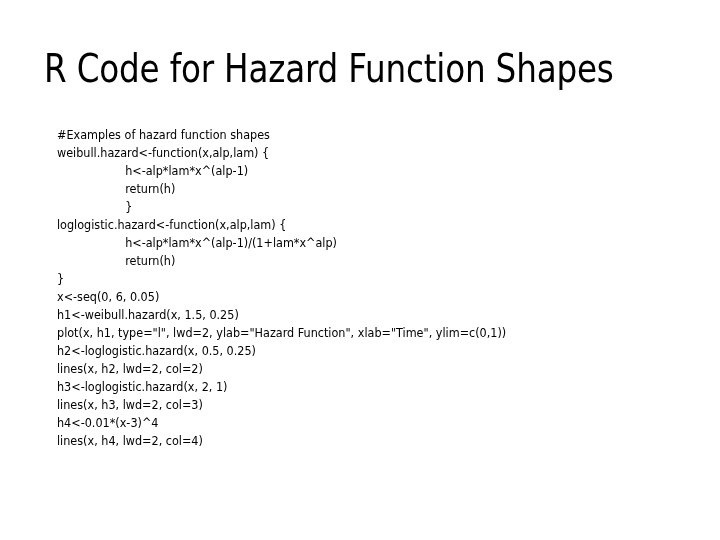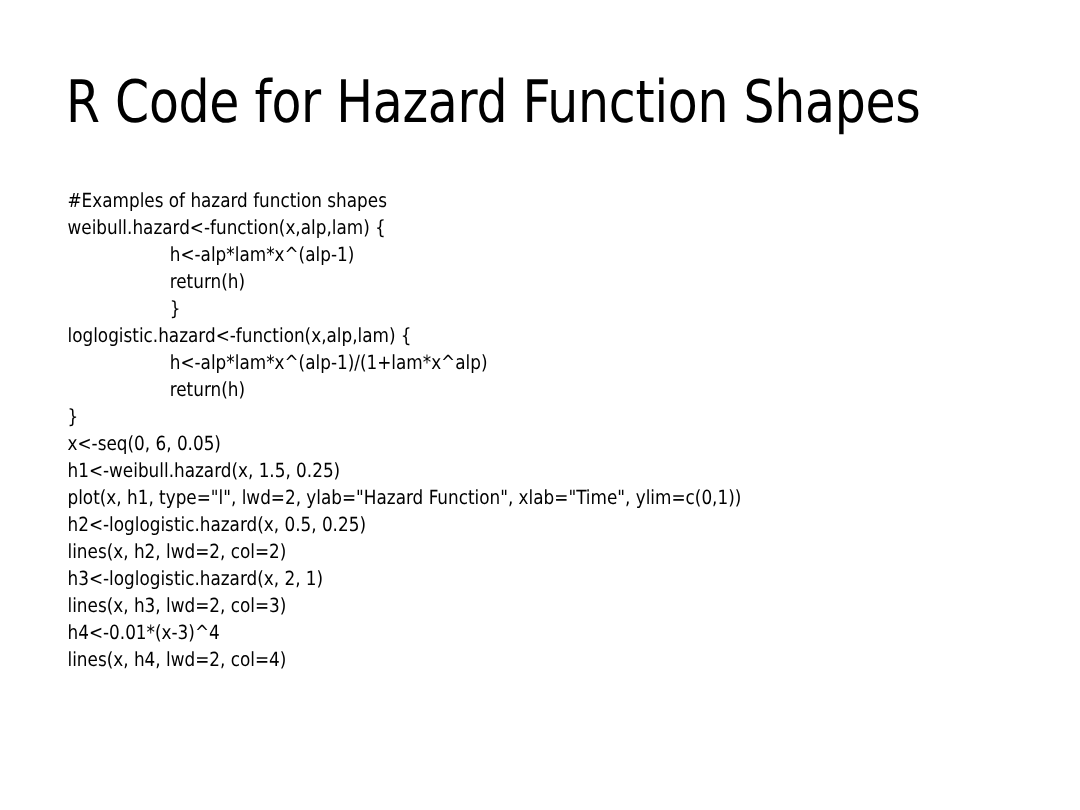--- a/index.html
+++ b/index.html
@@ -34,21 +34,21 @@
     font-weight: 400;
     letter-spacing: -0.2px;
     color: #000000;
     white-space: nowrap;
     font-family: "DejaVu Sans Condensed", "Liberation Sans Narrow", "Liberation Sans", sans-serif;
     transform: scaleX(0.93);
     transform-origin: left top;
   }
   .code-block {
     position: absolute;
-    left: 45px;
+    left: 57px;
     top: 126px;
     width: 640px;
   }
   .code-line {
     font-size: 13px;
     line-height: 18px;
     height: 18px;
     color: #000000;
     white-space: pre;
     font-family: "Liberation Sans Narrow", "DejaVu Sans Condensed", "Liberation Sans", sans-serif;

